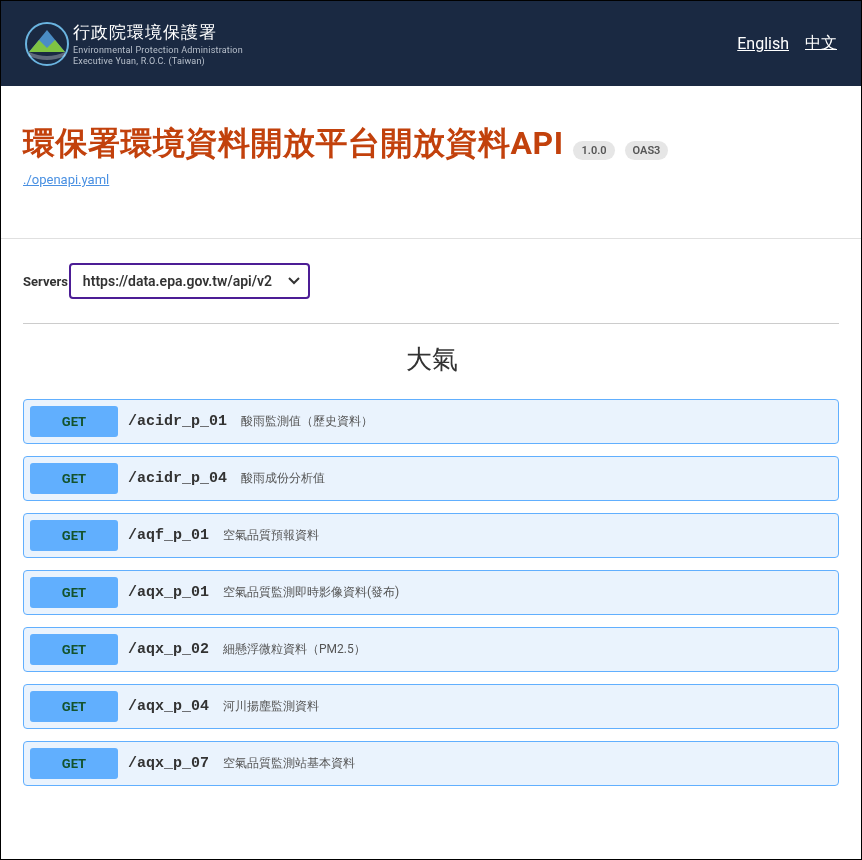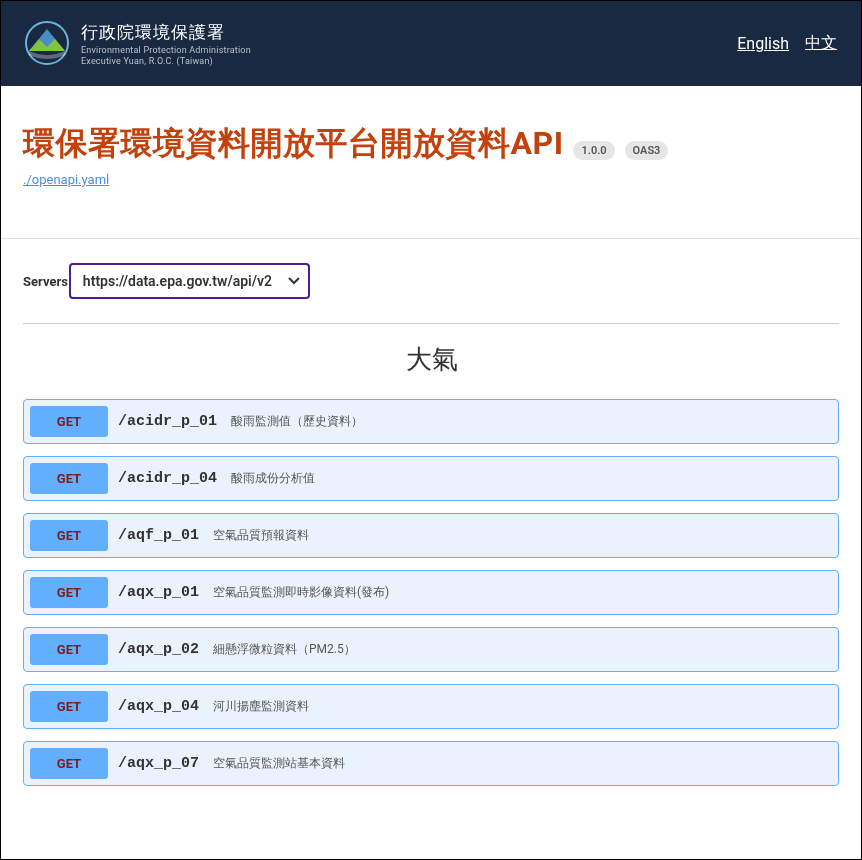--- a/index.html
+++ b/index.html
@@ -18,22 +18,22 @@
     .header {
       background: #1a2942;
       color: #fff;
       padding: 20px 24px;
       display: flex;
       align-items: center;
       justify-content: space-between;
     }
     .header-left {
       display: flex;
-      align-items: flex-start;
-      gap: 12px;
+      align-items: flex-end;
+      gap: 4px;
     }
     .logo {
       width: 44px;
       height: 44px;
       flex-shrink: 0;
     }
     .org-info {
       display: flex;
       flex-direction: column;
       gap: 1px;
@@ -149,25 +149,25 @@
       border-radius: 4px;
       margin-bottom: 12px;
       padding: 6px;
       display: flex;
       align-items: center;
       gap: 10px;
       cursor: pointer;
     }
     .method-badge {
       background: #61affe;
-      color: #7f1d1d;
+      color: #14532d;
       font-size: 13px;
       font-weight: 700;
       padding: 8px 0;
-      width: 78px;
+      width: 88px;
       text-align: center;
       border-radius: 3px;
       flex-shrink: 0;
     }
     .endpoint-path {
       font-family: "Courier New", monospace;
       font-size: 15px;
       font-weight: 700;
       color: #333;
     }

